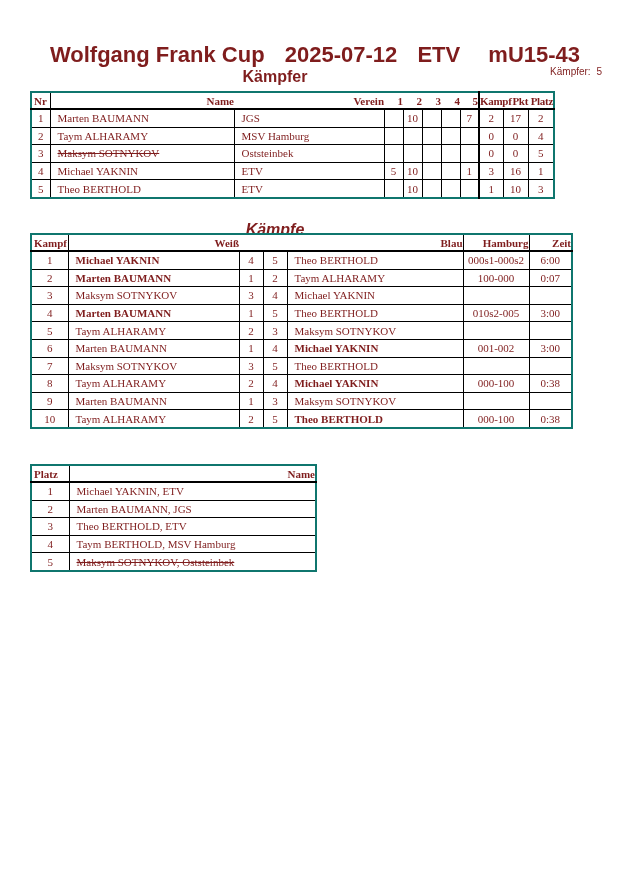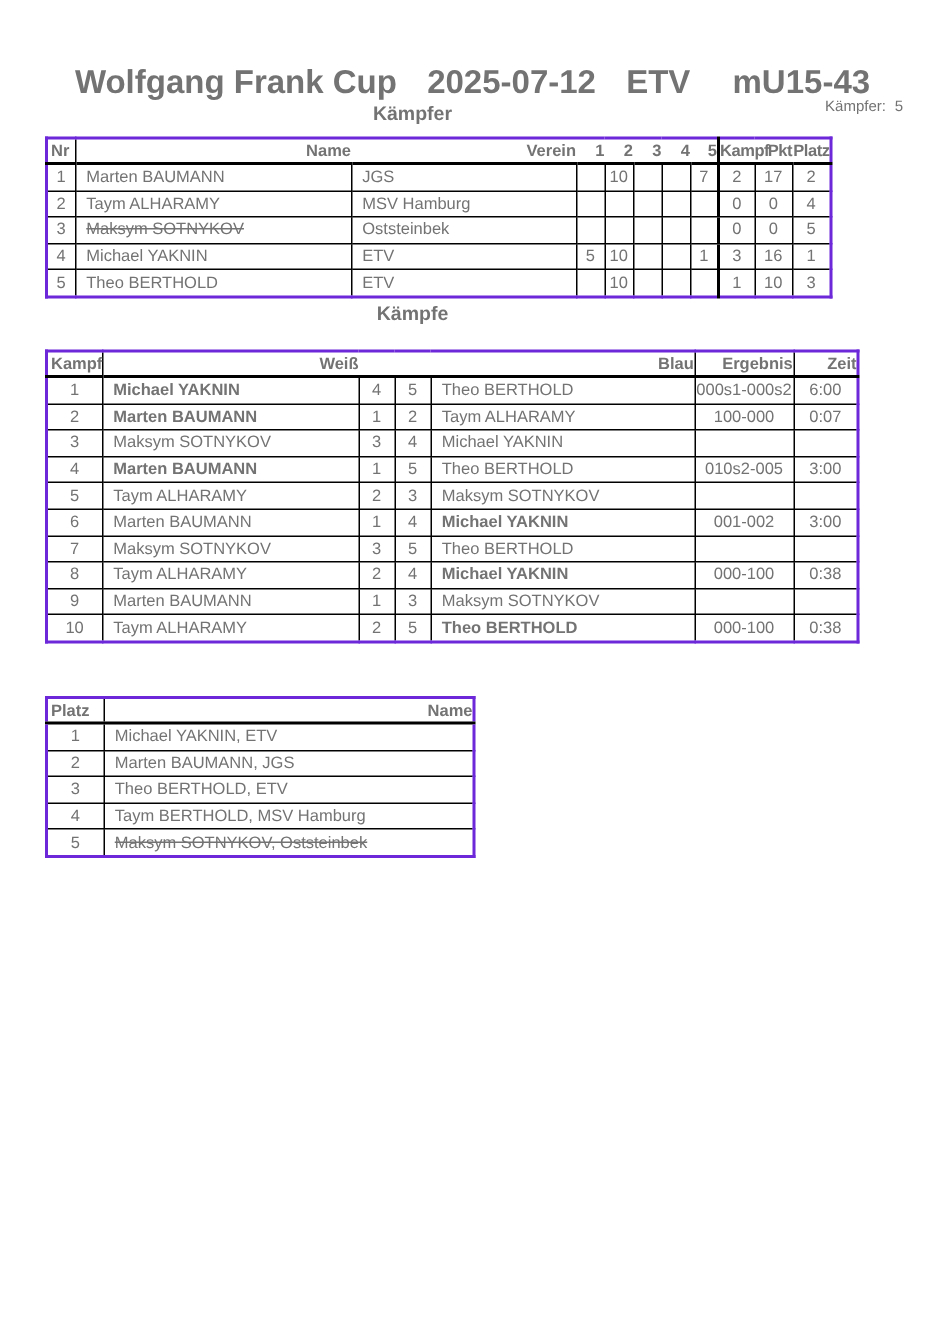--- a/index.html
+++ b/index.html
@@ -1,41 +1,41 @@
 <!DOCTYPE html>
 <html><head>
 <meta charset="utf-8">
 <style>
   html,body{margin:0;padding:0;background:#ffffff;}
   .page{
     position:relative;width:630px;height:891px;background:#ffffff;
-    font-family:"Liberation Sans","DejaVu Sans",sans-serif;color:#737373;overflow:hidden;
+    font-family:"Liberation Sans","DejaVu Sans",sans-serif;color:#7f1d1d;overflow:hidden;
   }
   .doc-title{
     position:absolute;top:42px;left:0;width:630px;text-align:center;
     font-size:22px;font-weight:bold;white-space:nowrap;
   }
   .doc-title .part{display:inline-block;}
   .doc-title .g1{margin-left:14px;}
   .doc-title .g2{margin-left:14px;}
   .doc-title .g3{margin-left:22px;}
   .fighters-count{
     position:absolute;top:66px;right:28px;font-size:10px;white-space:nowrap;
   }
   .fighters-count .num{margin-left:3px;}
   .sec-heading{
-    position:absolute;font-size:13px;font-weight:bold;text-align:center;white-space:nowrap;
+    position:absolute;font-size:16px;font-weight:bold;text-align:center;white-space:nowrap;
   }
   #h-kaempfer{top:68px;left:30px;width:490px;}
-  #h-kaempfe{top:201px;left:30px;width:490px;}
+  #h-kaempfe{top:221px;left:30px;width:490px;font-style:italic;}
   #h-ergebnisse{top:440px;left:30px;width:285px;}
 
   table{
     position:absolute;left:30px;border-collapse:collapse;table-layout:fixed;
-    background:#fff;font-size:11px;border:2px solid #6d28d9;
+    background:#fff;font-size:11px;border:2px solid #0f766e;font-family:Liberation Serif, serif;
   }
   #t1{top:91px;width:523px;}
   #t2{top:233px;width:541px;}
   #t3{top:464px;width:285px;}
 
   th{
     font-weight:bold;height:15px;padding:0;border-bottom:2px solid #000;
     white-space:nowrap;overflow:visible;text-align:right;font-size:11px;
   }
   td{
@@ -181,21 +181,21 @@
         <col style="width:66px">
         <col style="width:43px">
     </colgroup>
     <thead>
       <tr>
         <th class="lft b-r1">Kampf</th>
         <th>Weiß</th>
         <th></th>
         <th></th>
         <th class="b-r1">Blau</th>
-        <th class="b-r1">Ergebnis</th>
+        <th class="b-r1">Hamburg</th>
         <th>Zeit</th>
       </tr>
     </thead>
     <tbody>
       <tr>
         <td>1</td>
         <td class="name bold">Michael YAKNIN</td>
         <td>4</td>
         <td>5</td>
         <td class="name">Theo BERTHOLD</td>

